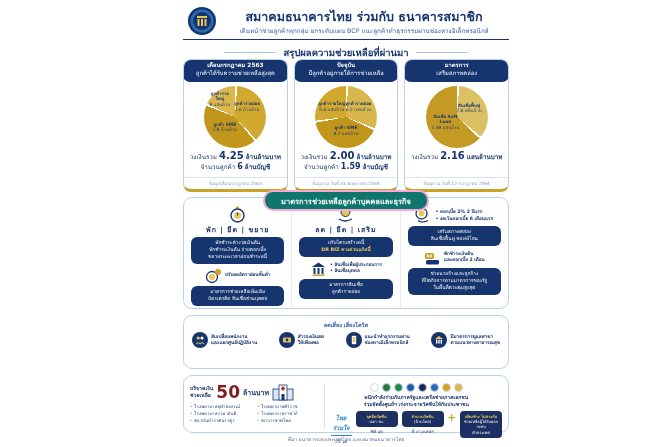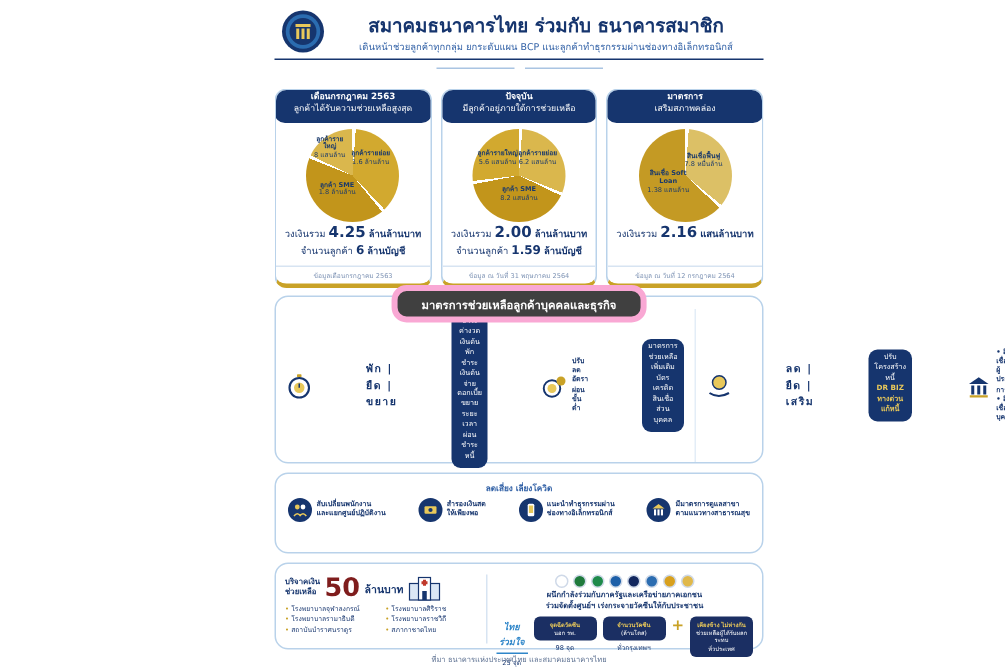--- a/index.html
+++ b/index.html
@@ -33,25 +33,25 @@
   .c0 .plab0{left:69%;top:33%;} .c0 .plab1{left:33%;top:66%;} .c0 .plab2{left:25%;top:21%;width:26px;}
   .c1 .plab0{left:70%;top:33%;} .c1 .plab1{left:50%;top:72%;} .c1 .plab2{left:27%;top:33%;}
   .c2 .plab0{left:70%;top:36%;} .c2 .plab1{left:32%;top:58%;}
   .ctot{text-align:center;font-size:6.3px;color:#16356e;line-height:1.3;}
   .ctot b.big{font-size:10px;}
   .ctot b.mid{font-size:8px;}
   .cfoot{margin-top:auto;border-top:1px solid #d7e4f2;text-align:center;font-size:4.4px;color:#7f94b5;padding:2px 0 2px;}
 
   
   .boxsec{position:absolute;left:0;right:0;border:1px solid #b9d2ea;border-radius:9px;background:#fff;}
-  .pill{position:absolute;top:-8px;left:50%;transform:translateX(-50%);background:#404040;color:#fff;
-        border-radius:10px;padding:2.5px 16px;font-size:7.5px;font-weight:bold;white-space:nowrap;border:4px solid #f9a8d4;}
+  .pill{position:absolute;top:-8px;left:50%;transform:translateX(-50%);background:#0f766e;color:#fff;
+        border-radius:10px;padding:2.5px 16px;font-size:7.5px;font-weight:bold;white-space:nowrap;border:2px solid #f9a8d4;}
   .measures{top:197px;height:110px;}
   .mcols{display:flex;height:100%;padding-top:8px;box-sizing:border-box;}
-  .mcol{flex:1;padding:0 7px;display:flex;flex-direction:row;align-items:center;gap:36px;}
+  .mcol{flex:1;padding:0 7px;display:flex;flex-direction:column;align-items:center;}
   .mcol + .mcol{border-left:1px solid #e3edf7;}
   .mhead{font-size:7px;font-weight:bold;color:#16356e;letter-spacing:1px;margin:1px 0 2px;}
   .sidewrap{display:flex;align-items:center;gap:3px;margin:1px 0 2px;}
   .sidelines{font-size:4.6px;color:#16356e;line-height:1.35;text-align:left;font-weight:bold;}
   .nbox{background:#16356e;color:#fff;border-radius:6px;font-size:4.8px;line-height:1.45;text-align:center;
         padding:3px 4px;width:100%;box-sizing:border-box;}
   .nbox .g{color:#e8c85a;font-weight:bold;}
   .micon{width:17px;height:17px;flex:0 0 auto;}
   .row2{margin-top:3px;}
 
@@ -104,20 +104,21 @@
       <rect x="14" y="13" width="2" height="7" fill="#e8c85a"></rect>
       <rect x="17.5" y="13" width="2" height="7" fill="#e8c85a"></rect>
     </svg>
     <div class="htitle">สมาคมธนาคารไทย ร่วมกับ ธนาคารสมาชิก</div>
     <div class="hsub">เดินหน้าช่วยลูกค้าทุกกลุ่ม ยกระดับแผน BCP แนะลูกค้าทำธุรกรรมผ่านช่องทางอิเล็กทรอนิกส์</div>
     <div class="hrule"></div>
   </div>
 
   <div class="seclbl" style="top:45px;">
     <span class="ln"></span>
+    <span class="t">สรุปผลความช่วยเหลือที่ผ่านมา</span>
     <span class="ln"></span>
   </div>
 
   <div class="cards">
 
     <div class="card c0">
       <div class="chead">
         <div class="l0">เดือนกรกฎาคม 2563</div>
         <div>ลูกค้าได้รับความช่วยเหลือสูงสุด</div>
       </div>

